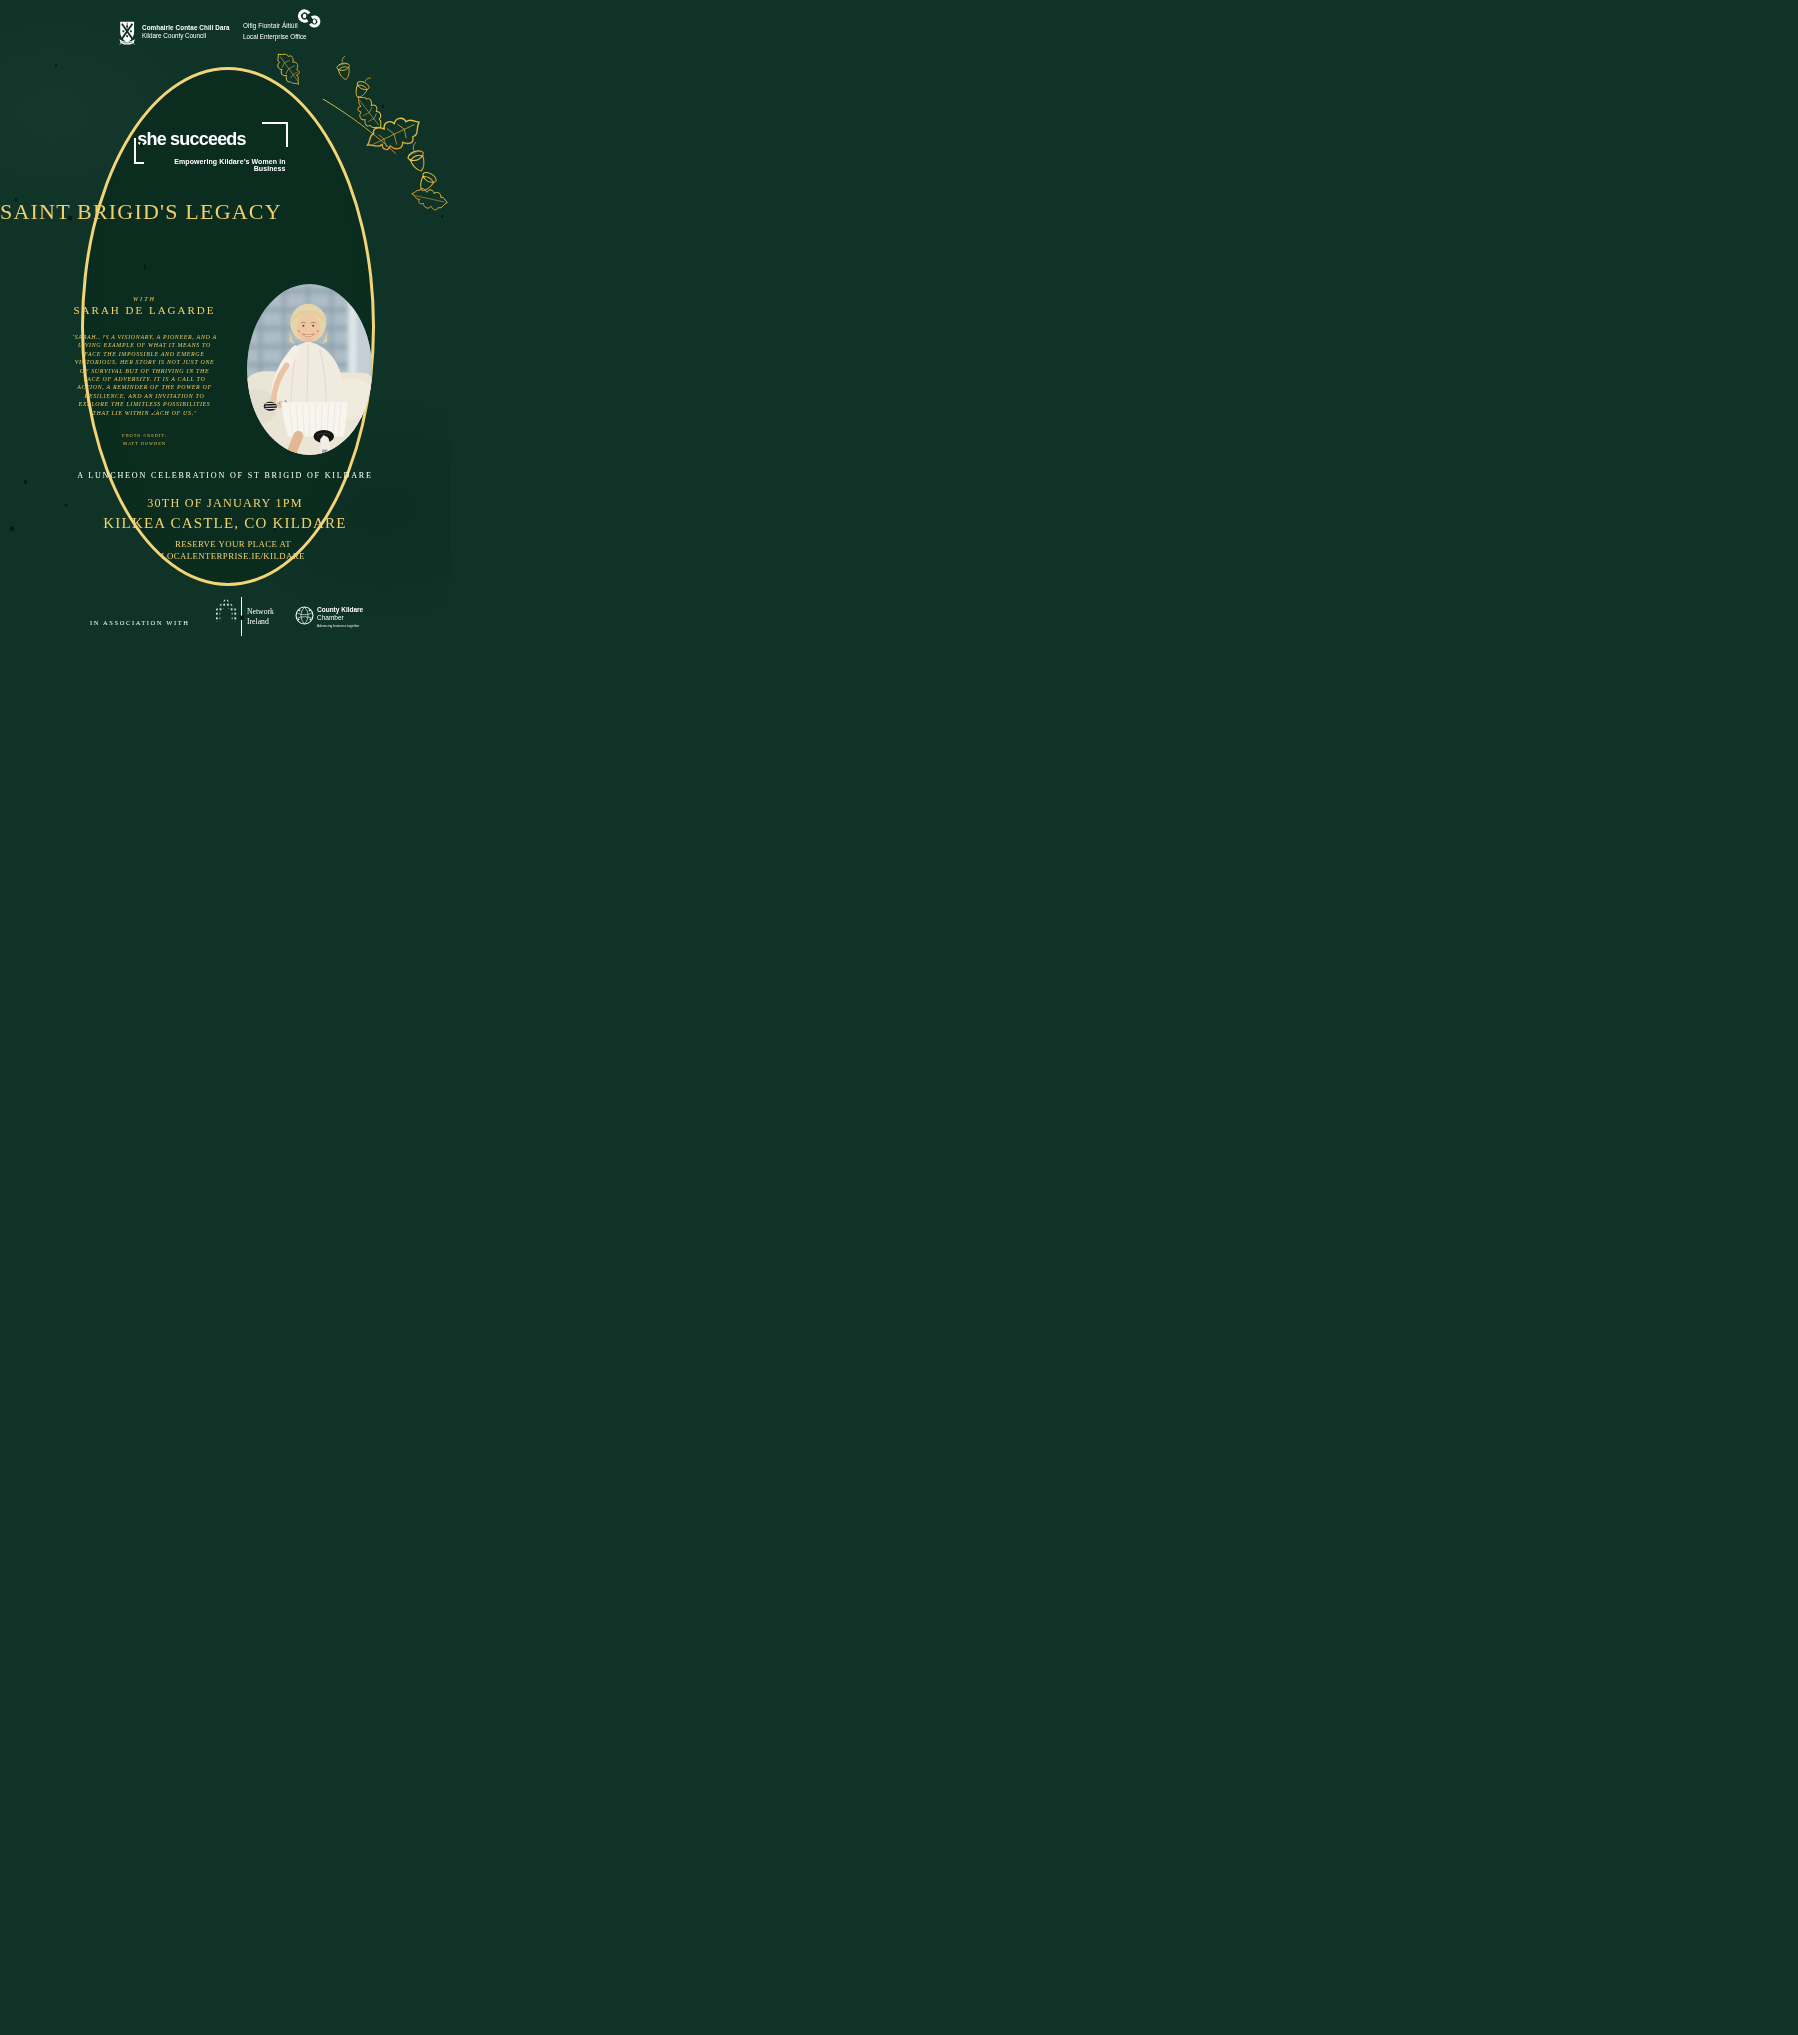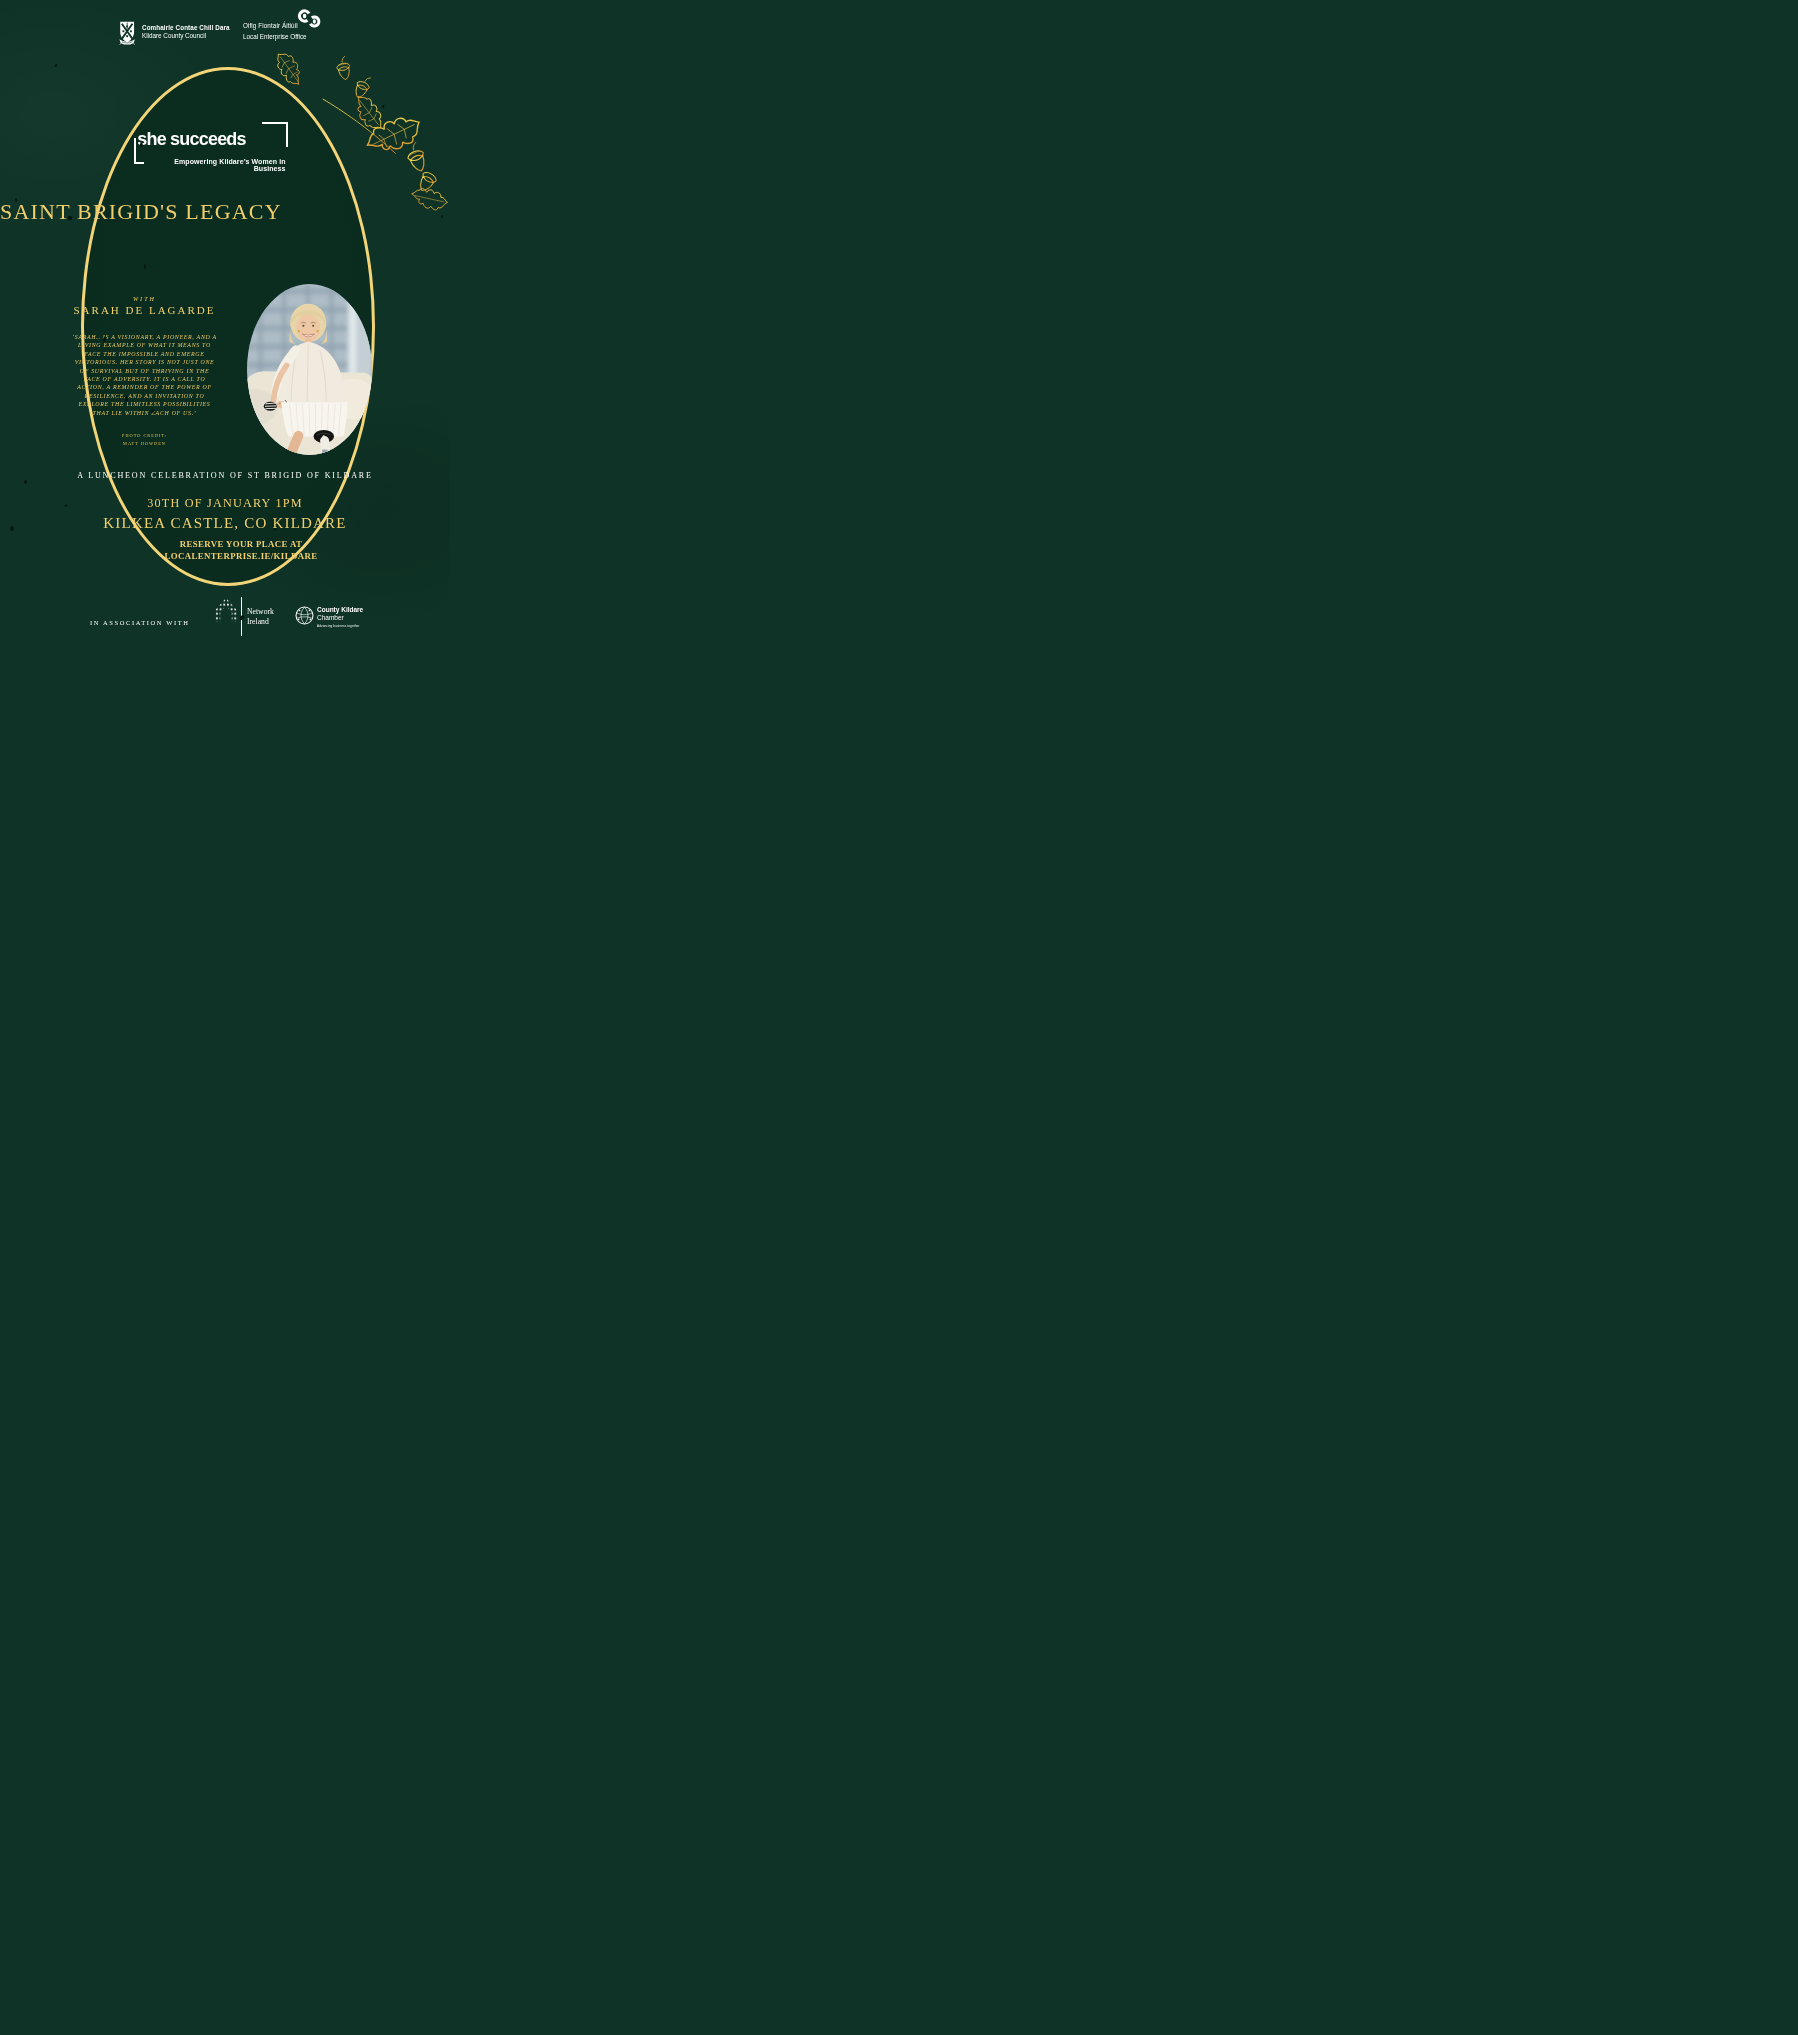--- a/index.html
+++ b/index.html
@@ -60,22 +60,22 @@
   .photo { position:absolute; left:247px; top:284px; width:125px; height:171px;
     border-radius:50%; overflow:hidden; }
   .photo svg { display:block; width:100%; height:100%; }
   
   .luncheon { position:absolute; left:0; top:471px; width:100%; text-align:center;
     font-size:8.1px; letter-spacing:1.8px; color:#fff; white-space:nowrap; }
   .dateline { position:absolute; left:0; top:496px; width:100%; text-align:center;
     font-size:12.2px; letter-spacing:1.2px; color:#f3d06e; }
   .venueline { position:absolute; left:0; top:515px; width:100%; text-align:center;
     font-size:15px; letter-spacing:1.2px; color:#f3d06e; }
-  .reserve { position:absolute; left:16px; top:539px; width:100%; text-align:center;
-    font-size:8.8px; font-weight:bold; line-height:11.8px; letter-spacing:0.4px; color:#f3d06e; }
+  .reserve { position:absolute; left:8px; top:539px; width:100%; text-align:center;
+    font-size:8.8px; font-weight:normal; line-height:11.8px; letter-spacing:0.4px; color:#f3d06e; }
   
   .assoc { position:absolute; left:90px; top:619px; font-size:6.5px; letter-spacing:1.6px; color:#fff; }
   .ni-arch { position:absolute; left:215px; top:598px; width:22px; height:23.6px;
     background:radial-gradient(circle, #fff 0.9px, rgba(255,255,255,0) 1.1px);
     background-size:3.7px 4.5px;
     clip-path:polygon(0 100%, 0 52%, 50% 0, 100% 52%, 100% 100%, 76% 100%, 76% 60%, 50% 34%, 24% 60%, 24% 100%); }
   .ni-sep { position:absolute; left:241px; top:597px; width:0.8px; height:39px; background:#fff; }
   .ni-text { position:absolute; left:247px; top:607px; color:#fff;
     font-family:Liberation Serif, serif; font-size:7.7px; line-height:9.8px; }
   .ch-icon { position:absolute; left:295px; top:606px; width:19px; height:19px; }

